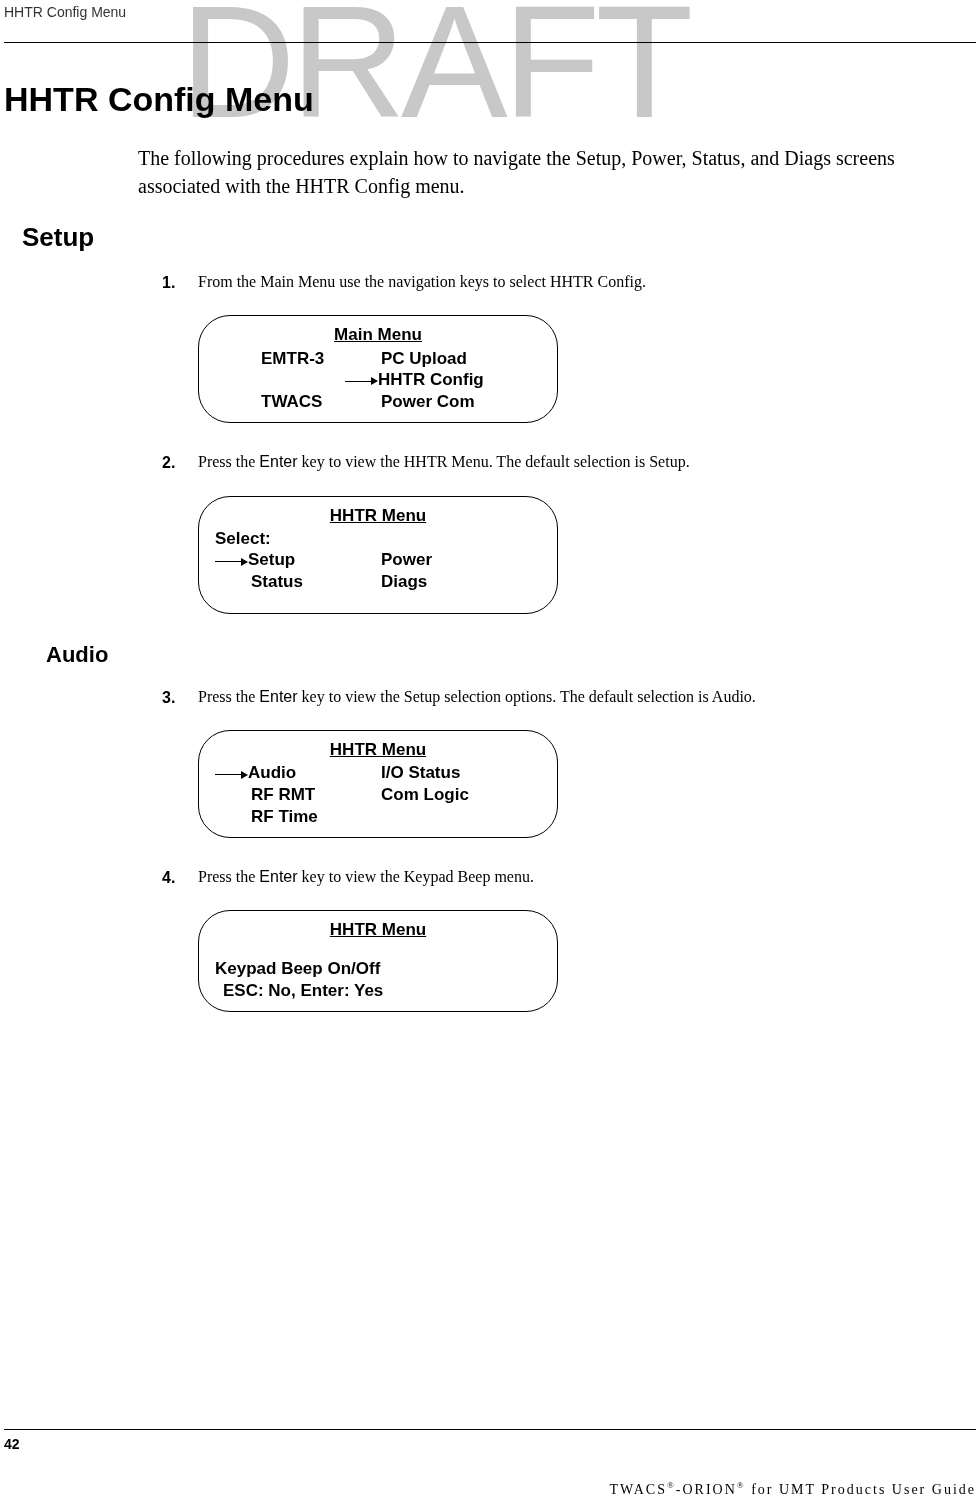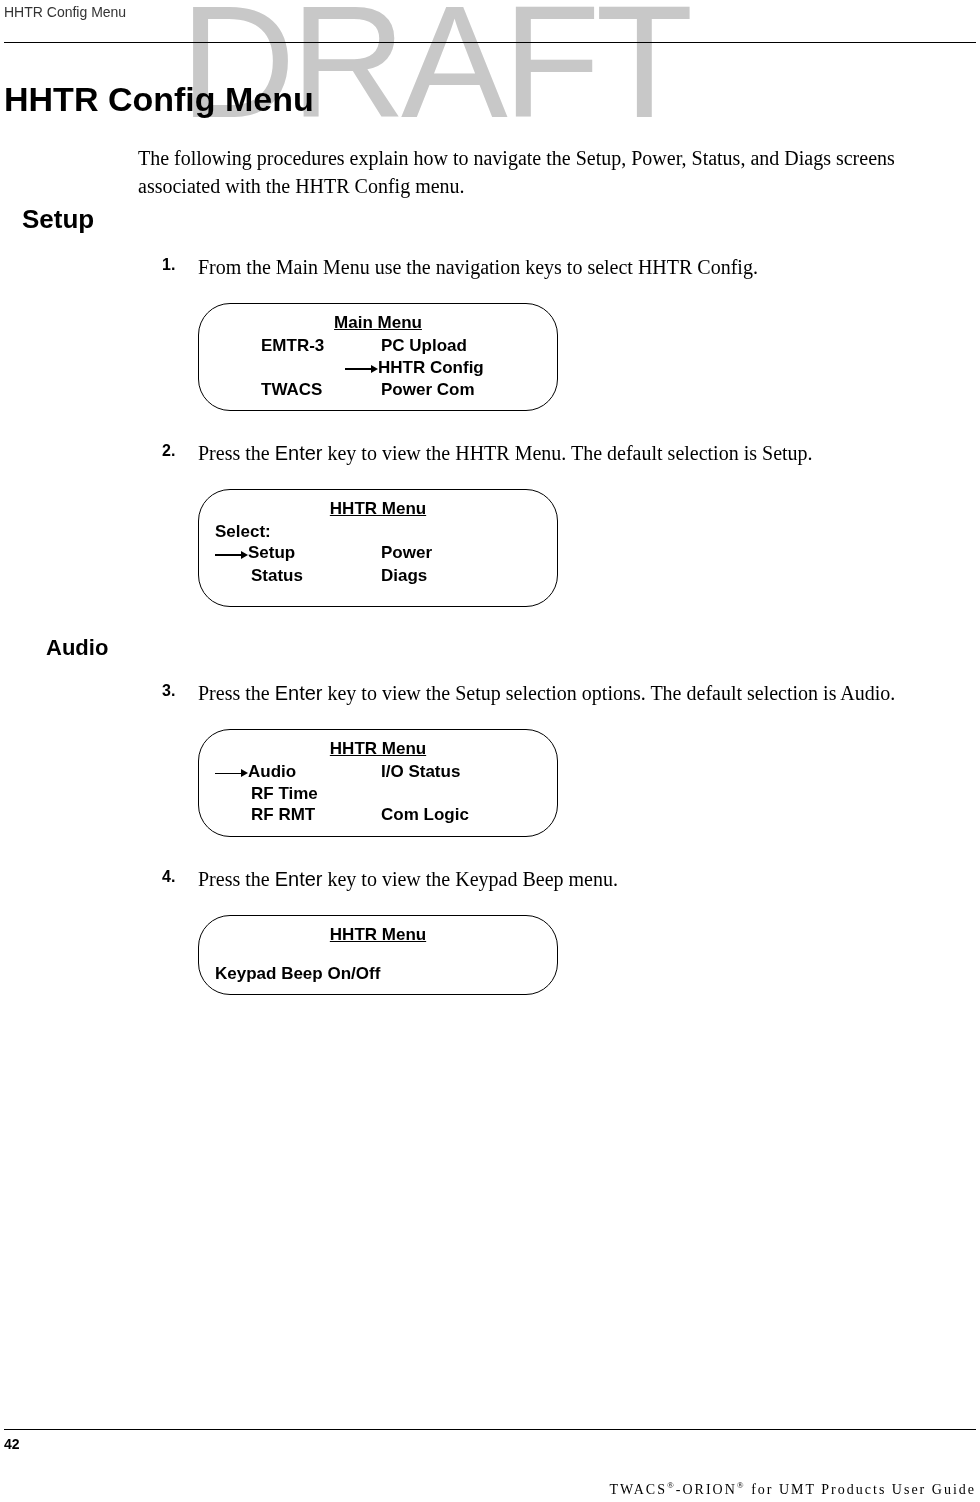--- a/index.html
+++ b/index.html
@@ -50,21 +50,21 @@
       font-family: 'Trebuchet MS', Arial, sans-serif;
       font-size: 34px;
       font-weight: bold;
       margin-bottom: 25px;
       color: #000;
     }
     .body-text {
       font-size: 20px;
       line-height: 1.4;
       margin-left: 134px;
-      margin-bottom: 4px;
+      margin-bottom: 22px;
     }
     .h2-heading {
       font-family: 'Trebuchet MS', Arial, sans-serif;
       font-size: 26px;
       font-weight: bold;
       margin-bottom: 18px;
       margin-left: 18px;
     }
     .h3-heading {
       font-family: 'Trebuchet MS', Arial, sans-serif;
@@ -79,21 +79,21 @@
       margin-bottom: 22px;
     }
     .step-num {
       font-family: Arial, sans-serif;
       font-weight: bold;
       font-size: 16px;
       min-width: 36px;
       padding-top: 3px;
     }
     .step-text {
-      font-size: 20px;
+      font-size: 16px;
       line-height: 1.4;
     }
     .enter-key {
       font-family: 'Trebuchet MS', Arial, sans-serif;
       font-weight: normal;
     }
     .lcd-screen {
       margin-left: 194px;
       margin-bottom: 28px;
       border: 1.5px solid #000;
@@ -248,40 +248,41 @@
 
   <div class="lcd-screen">
     <div class="lcd-title">HHTR Menu</div>
     <div class="lcd-row">
       <div class="lcd-col-left lcd-arrow-cell" style="padding-left:4px;">
         <span class="lcd-arrow"><span class="lcd-arrow-line"></span><span class="lcd-arrow-head"></span></span><span>Audio</span>
       </div>
       <div class="lcd-col-right">I/O Status</div>
     </div>
     <div class="lcd-row">
+      <div class="lcd-col-left" style="padding-left:40px;">RF RMT</div>
+      <div class="lcd-col-right">Com Logic</div>
+    </div>
+    <div class="lcd-row">
       <div class="lcd-col-left" style="padding-left:40px;">RF Time</div>
       <div class="lcd-col-right"></div>
-    </div>
-    <div class="lcd-row">
-      <div class="lcd-col-left" style="padding-left:40px;">RF RMT</div>
-      <div class="lcd-col-right">Com Logic</div>
     </div>
   </div>
 
   <div class="step">
     <div class="step-num">4.</div>
     <div class="step-text">
       <span>Press the </span><span class="enter-key">Enter</span><span> key to view the Keypad Beep menu.</span>
     </div>
   </div>
 
   <div class="lcd-screen">
     <div class="lcd-title">HHTR Menu</div>
     <div style="height:16px;"></div>
     <div style="padding-left:4px;">Keypad Beep On/Off</div>
+    <div style="padding-left:12px;">ESC: No,  Enter: Yes</div>
   </div>
 
 </div>
 
 <div class="footer">
   <div class="footer-rule"></div>
   <div class="footer-row">
     <span class="page-num">42</span>
     <span class="footer-text">
       <span>TWACS</span><sup>®</sup><span>-ORION</span><sup>®</sup><span> for UMT Products User Guide</span>

